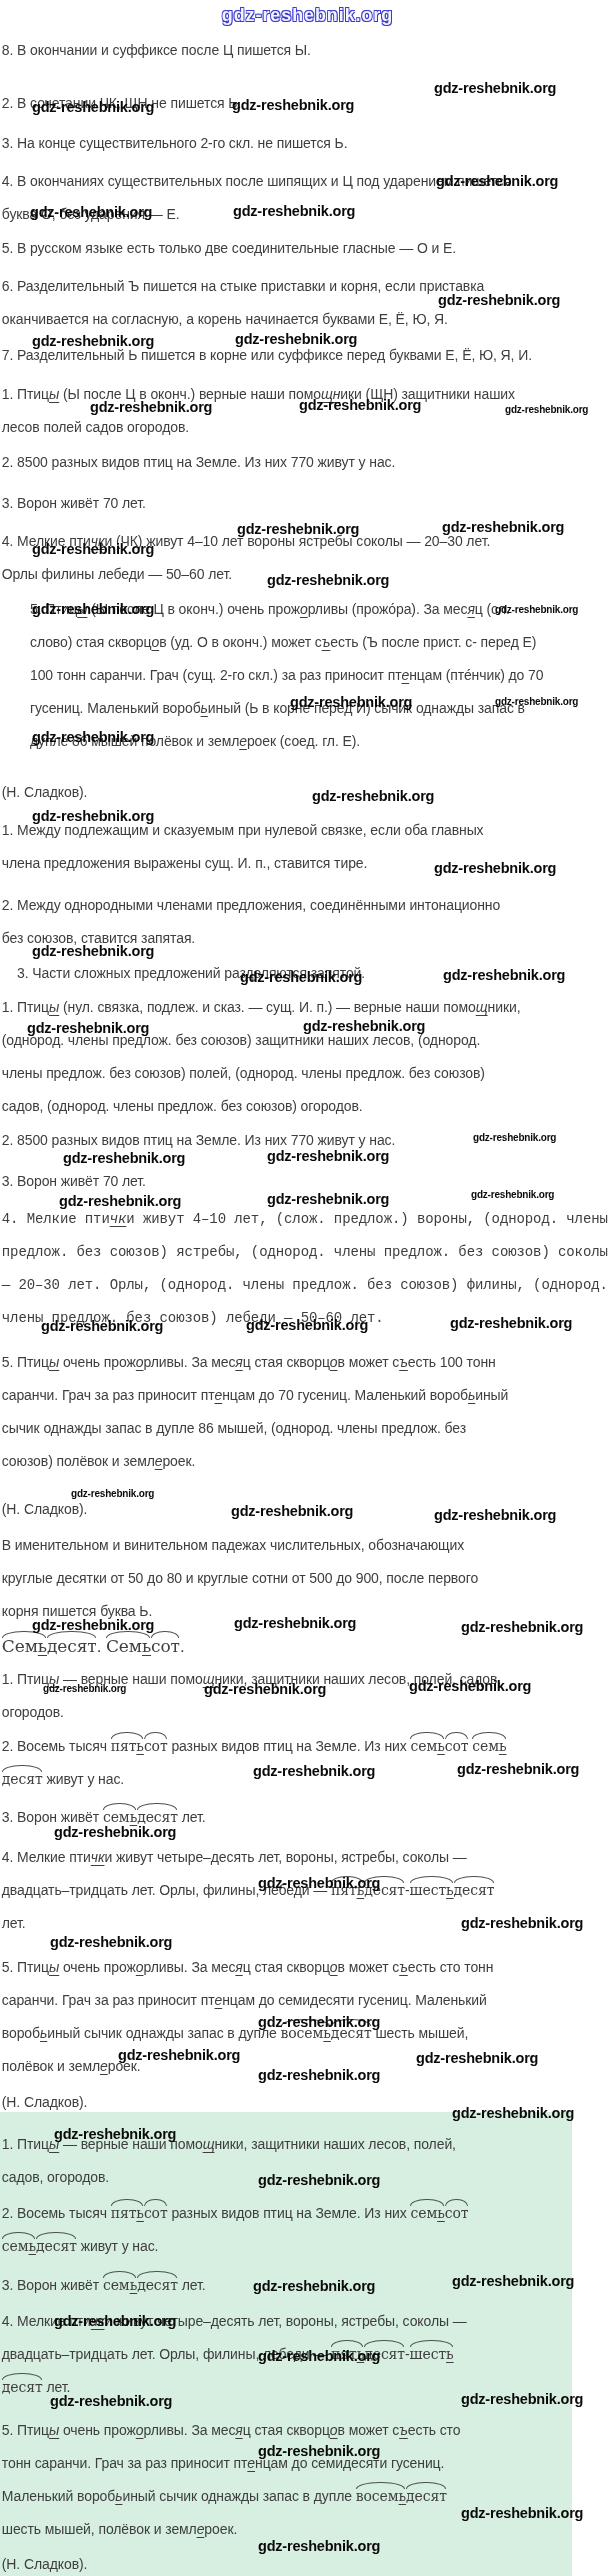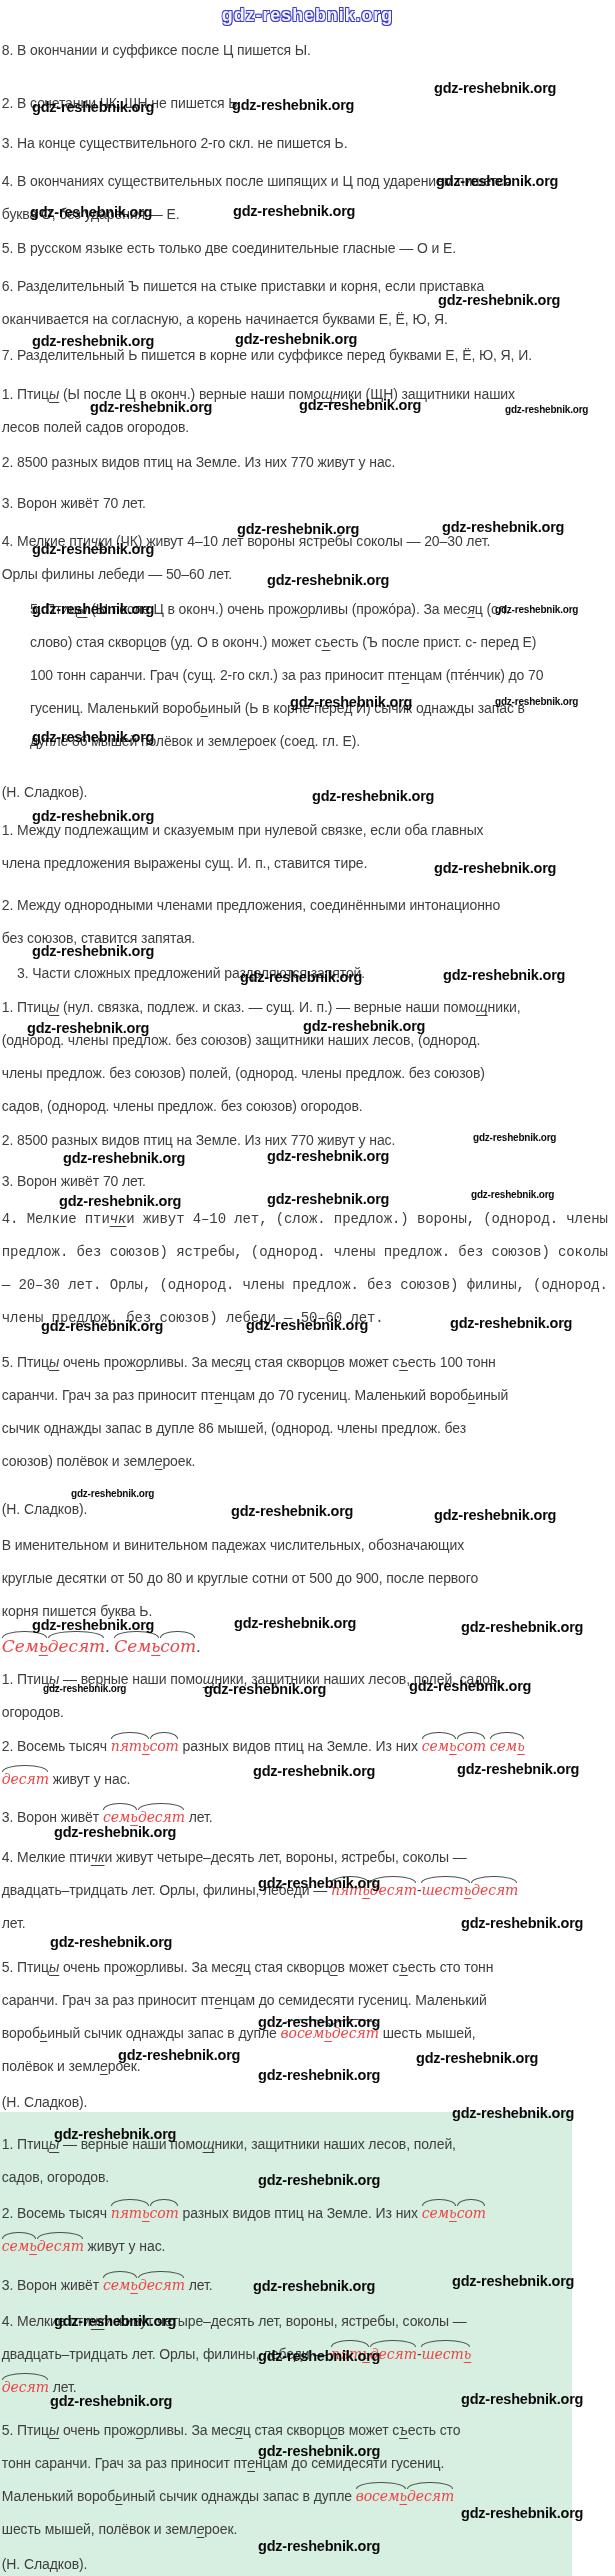--- a/index.html
+++ b/index.html
@@ -19,21 +19,21 @@
     position:absolute;z-index:2;white-space:pre;
     font-size:14px;line-height:33px;color:#3e3e3e;letter-spacing:-0.1px;
   }
   .para.cursive{font-size:17px;}
   
   .t-u{font-style:italic;text-decoration:underline;text-underline-offset:2.7px;}
   
   .t-v{text-decoration:underline;text-underline-offset:2.7px;}
   
   .t-a{
-    font-family:"DejaVu Serif",serif;font-style:italic;color:#ef4444;
+    font-family:"DejaVu Serif",serif;color:#404040;
     position:relative;display:inline-block;line-height:1;padding-top:1.8px;
   }
   .t-a::before{
     content:"";position:absolute;left:0;right:0.9px;top:-5.4px;height:6.3px;
     border:1.4px solid #47524a;border-bottom:none;
     border-radius:50% 50% 0 0 / 100% 100% 0 0;
   }
   .wm{
     position:absolute;z-index:3;white-space:nowrap;
     font-size:14.5px;font-weight:700;color:#0a0a0a;letter-spacing:-0.2px;

